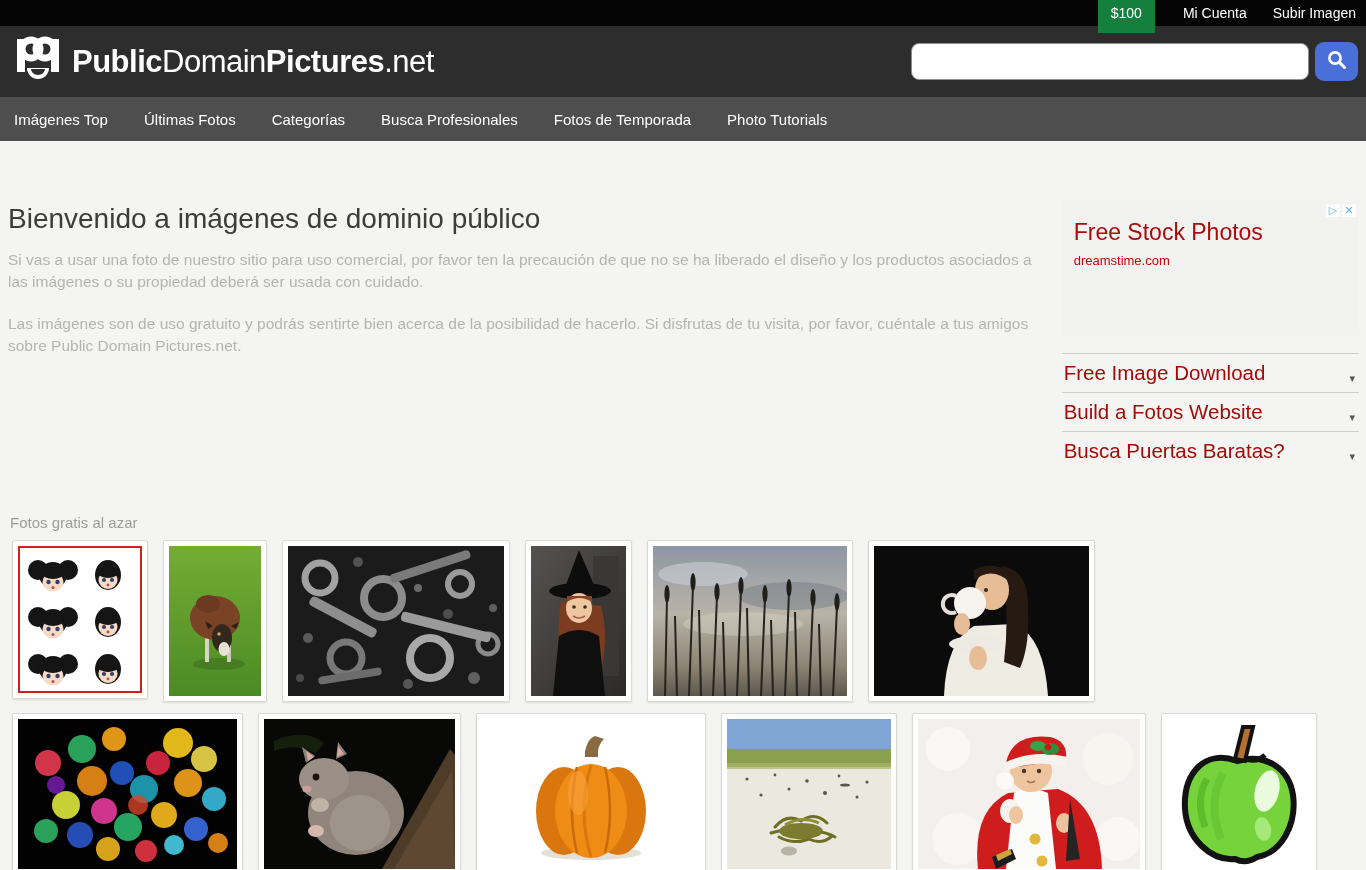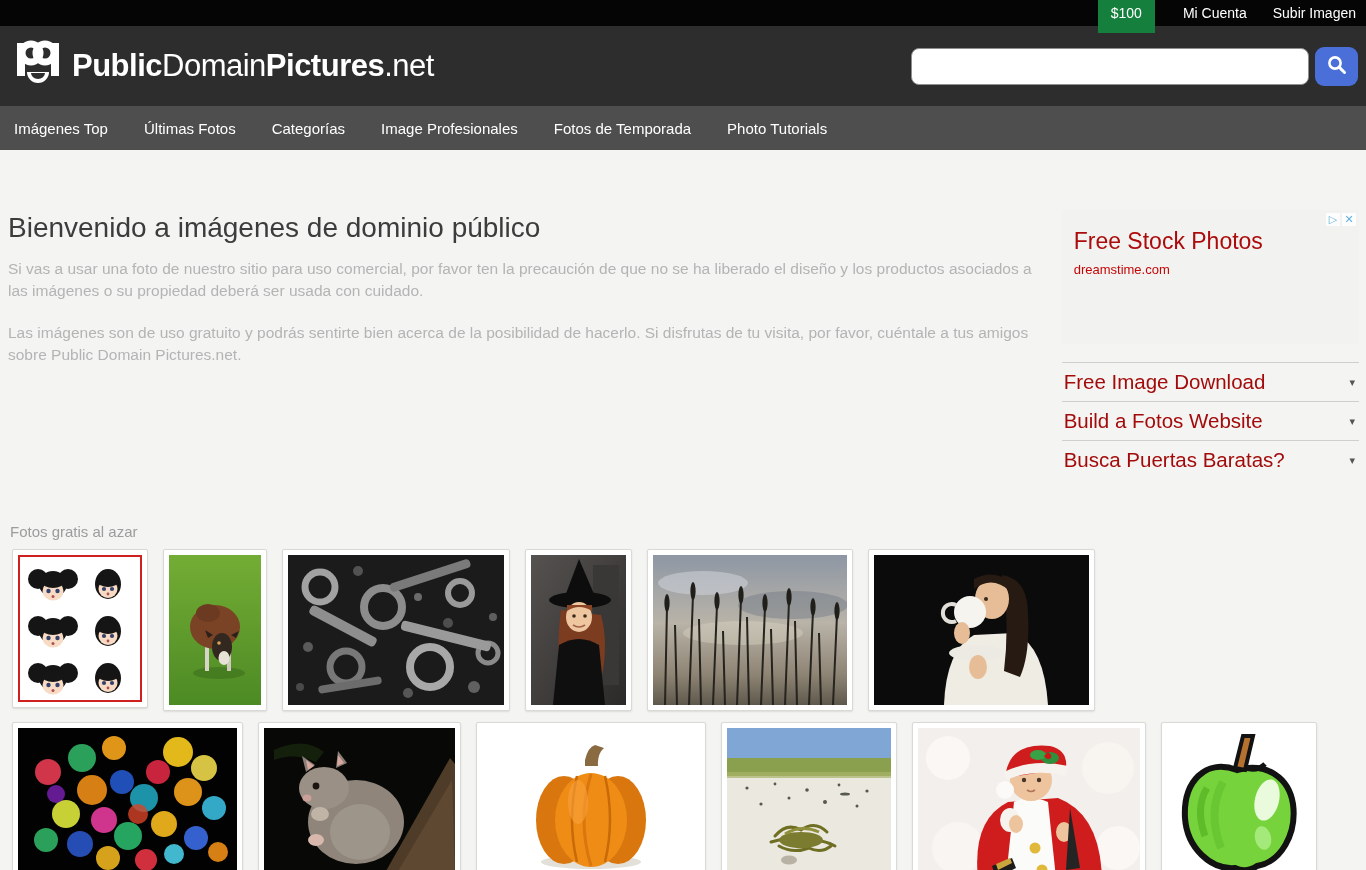--- a/index.html
+++ b/index.html
@@ -13,21 +13,21 @@
   .topbar {
     height:26px; background:#050505; display:flex; align-items:center;
     justify-content:flex-end; padding-right:10px; gap:26px;
   }
   .topbar a { color:#fff; font-size:14px; text-decoration:none; font-weight:400; }
   .topbar .price {
     background:#15803d; padding:12px 13px; font-size:14px; margin-right:2px;
   }
   
   .header {
-    height:80px; background:#2e2d2e; display:flex; align-items:center;
+    height:71px; background:#2e2d2e; display:flex; align-items:center;
     justify-content:space-between; padding:0 8px 0 10px;
   }
   .logo { display:flex; align-items:center; gap:6px; cursor:pointer; }
   .logo-word { color:#fff; font-size:31px; letter-spacing:-0.5px; }
   .logo-word b { font-weight:700; }
   .logo-word span { font-weight:400; }
   .searchbox { display:flex; align-items:center; gap:6px; }
   .search-input {
     width:398px; height:37px; border-radius:8px; border:1px solid #8f8f8f;
     background:#fff; padding:0 12px; font-size:16px; outline:none;
@@ -59,21 +59,21 @@
   .ad-choices span {
     color:#5fb2dc; font-size:11px; line-height:13px; width:14px; height:13px;
     text-align:center; background:#fdfdfd; cursor:pointer; display:block;
   }
   .ad-title { color:#ab0b0b; font-size:23px; margin:0 0 7px 0; font-weight:400; cursor:pointer; }
   .ad-domain { color:#c40606; font-size:13px; margin:0 0 11px 0; }
   .ad-body { color:#3a3a44; font-size:15.5px; line-height:1.28; margin:0; }
   .side-links { margin-top:18px; }
   .side-link {
     border-top:1px solid #cfcfcd; padding:7px 4px 7px 2px; display:flex;
-    align-items:center; justify-content:space-between; cursor:pointer;
+    align-items:flex-end; justify-content:space-between; cursor:pointer;
   }
   .side-link .lbl { color:#a30b0b; font-size:20.5px; }
   .side-link .caret { color:#555; font-size:11px; }
   
   .photos-label { font-size:15px; color:#9c9c9c; margin:44px 0 9px 2px; }
   .grid-row { display:flex; gap:15px; margin:0 0 11px 4px; align-items:flex-start; }
   .tile {
     background:#fff; border:1px solid #d9d9d6; padding:5px; border-radius:2px;
     box-shadow:0 1px 2px rgba(0,0,0,0.10); cursor:pointer; flex:0 0 auto;
     font-size:0; line-height:0;
@@ -115,21 +115,21 @@
         </svg>
       </span>
     </button>
   </div>
 </div>
 
 <div class="navbar">
   <a href="#">Imágenes Top</a>
   <a href="#">Últimas Fotos</a>
   <a href="#">Categorías</a>
-  <a href="#">Image Profesionales</a>
+  <a href="#">Busca Profesionales</a>
   <a href="#">Fotos de Temporada</a>
   <a href="#">Photo Tutorials</a>
 </div>
 
 <div class="main">
   <div class="content-wrap">
     <div class="left-col">
       <h1>Bienvenido a imágenes de dominio público</h1>
       <p>Si vas a usar una foto de nuestro sitio para uso comercial, por favor ten la precaución de que no se ha liberado el diseño y los productos asociados a las imágenes o su propiedad deberá ser usada con cuidado.</p>
       <p>Las imágenes son de uso gratuito y podrás sentirte bien acerca de la posibilidad de hacerlo. Si disfrutas de tu visita, por favor, cuéntale a tus amigos sobre Public Domain Pictures.net.</p>

